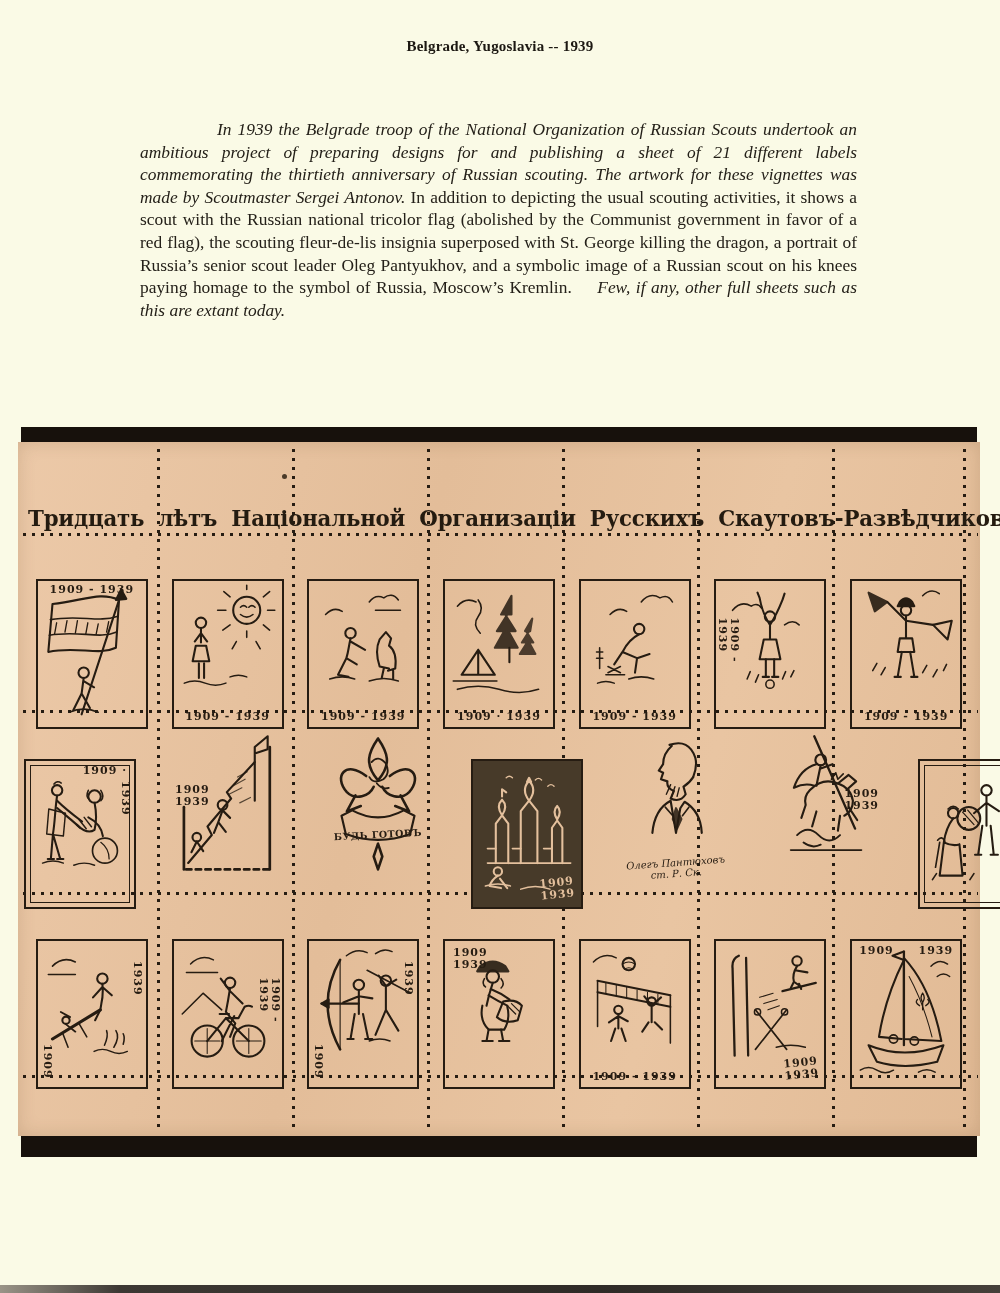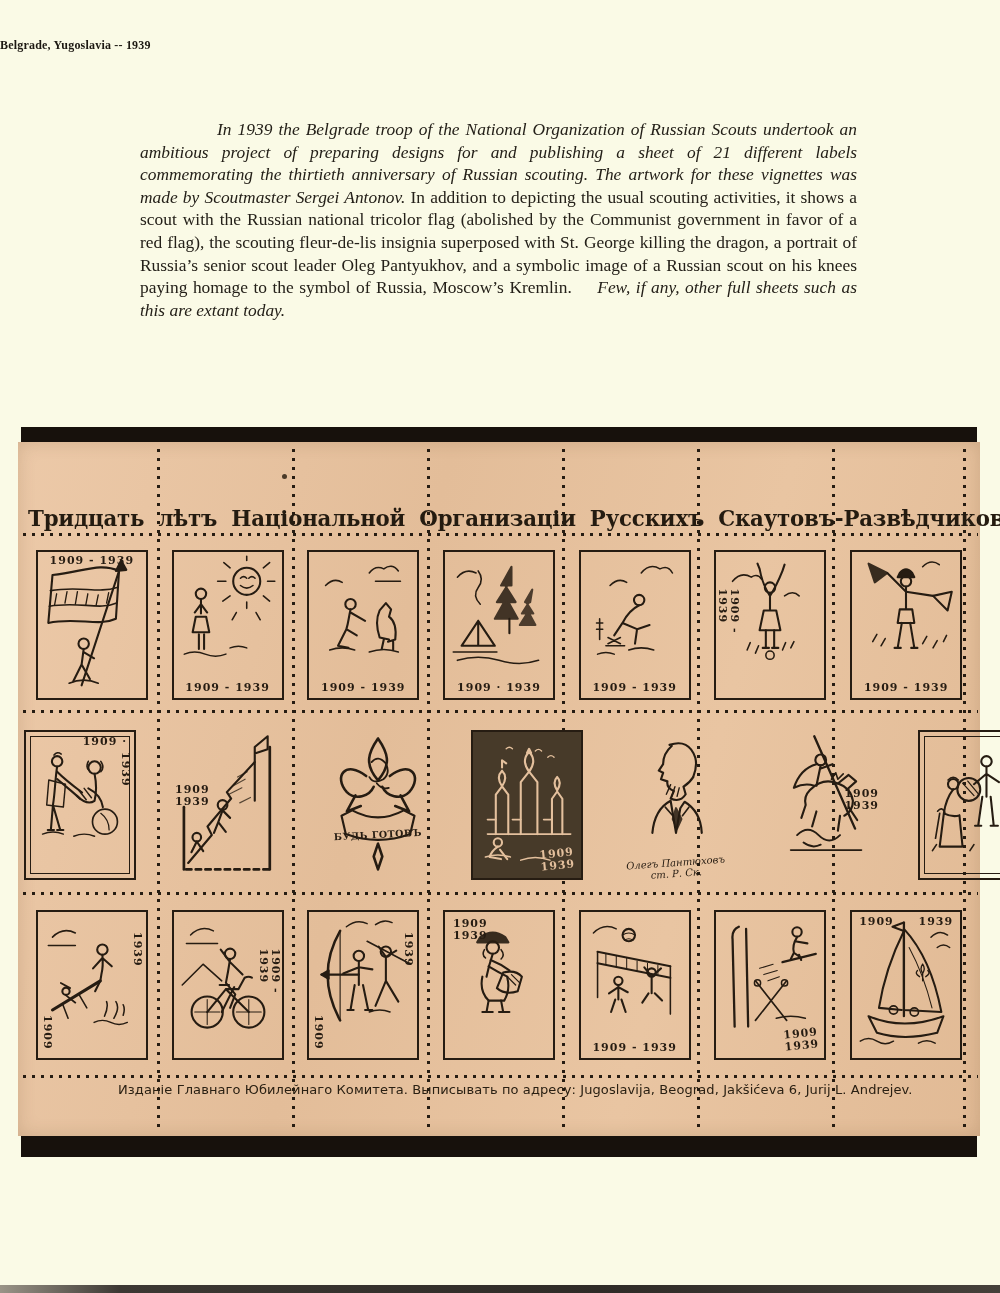--- a/index.html
+++ b/index.html
@@ -3,22 +3,22 @@
 <meta charset="utf-8">
 <style>
   html,body{margin:0;padding:0;}
   body{
     width:1000px;height:1293px;position:relative;overflow:hidden;
     background:#fafae6;
     font-family:"Liberation Serif",serif;
     --ink:#261c12;--paper:#e6c2a0;
   }
   .page-title{
-    position:absolute;top:38px;left:0;width:100%;text-align:left;
-    font-size:12px;font-weight:bold;color:#1c1812;letter-spacing:.2px;
+    position:absolute;top:38px;left:0;width:100%;text-align:center;
+    font-size:15px;font-weight:bold;color:#1c1812;letter-spacing:.2px;
   }
   .intro{
     position:absolute;top:118px;left:140px;width:717px;
     font-size:17.4px;line-height:22.6px;text-align:justify;color:#242019;
     text-indent:57px;
   }
   .intro .it{font-style:italic;margin-left:20px;}
   
   .sheet{position:absolute;left:18px;top:427px;width:962px;}
   .band{height:15px;background:#17110c;margin:0 3px;}
@@ -46,21 +46,21 @@
     background-size:9px 5px;background-repeat:repeat-x;background-position:left center;
   }
   .speck{position:absolute;width:5px;height:5px;border-radius:50%;background:#4a3a28;z-index:2;}
   .row{
     position:absolute;left:6px;width:950px;height:158px;z-index:2;
     display:grid;grid-template-columns:repeat(7,1fr);justify-items:center;align-items:start;
   }
   .stamp{
     position:relative;width:112px;height:150px;box-sizing:border-box;color:var(--ink);
   }
-  .stamp.framed{border:2px solid var(--ink);}
+  .stamp.framed{border:2px solid var(--ink);margin-top:29px;}
   .stamp.double{outline:1px solid var(--ink);outline-offset:-7px;}
   .stamp.dark{background:#473a29;color:#e4c09d;}
   .stamp svg{position:absolute;inset:2px;width:calc(100% - 4px);height:calc(100% - 4px);}
   .yl{
     position:absolute;z-index:4;font-family:"DejaVu Serif",serif;font-weight:bold;
     font-size:11px;letter-spacing:1px;line-height:1.08;color:inherit;
     white-space:pre-line;pointer-events:none;
   }
   .pos-top{top:3px;left:0;right:0;text-align:center;}
   .pos-bottom{bottom:4px;left:0;right:0;text-align:center;}
@@ -526,18 +526,17 @@
 1939</div>
         </div>
         <div class="stamp framed" title="Scouts sailing a boat with fleur-de-lis sail">
     <svg viewBox="0 0 100 136" preserveAspectRatio="xMidYMid meet">
             <use href="#art-sail"></use>
           </svg>
   <div class="yl pos-tl">1909</div>
           <div class="yl pos-tr">1939</div>
         </div>
       </div>
-    <div class="imprint">Изданіе Главнаго Юбилейнаго Комитета. Выписывать по адресу: Jugoslavija, Beograd, Jakšićeva 6, Jurij L. Andrejev.</div>
   </div>
   <div class="band bottom"></div>
 </div>
 
 <div class="scan-strip"></div>
 
 </body></html>

